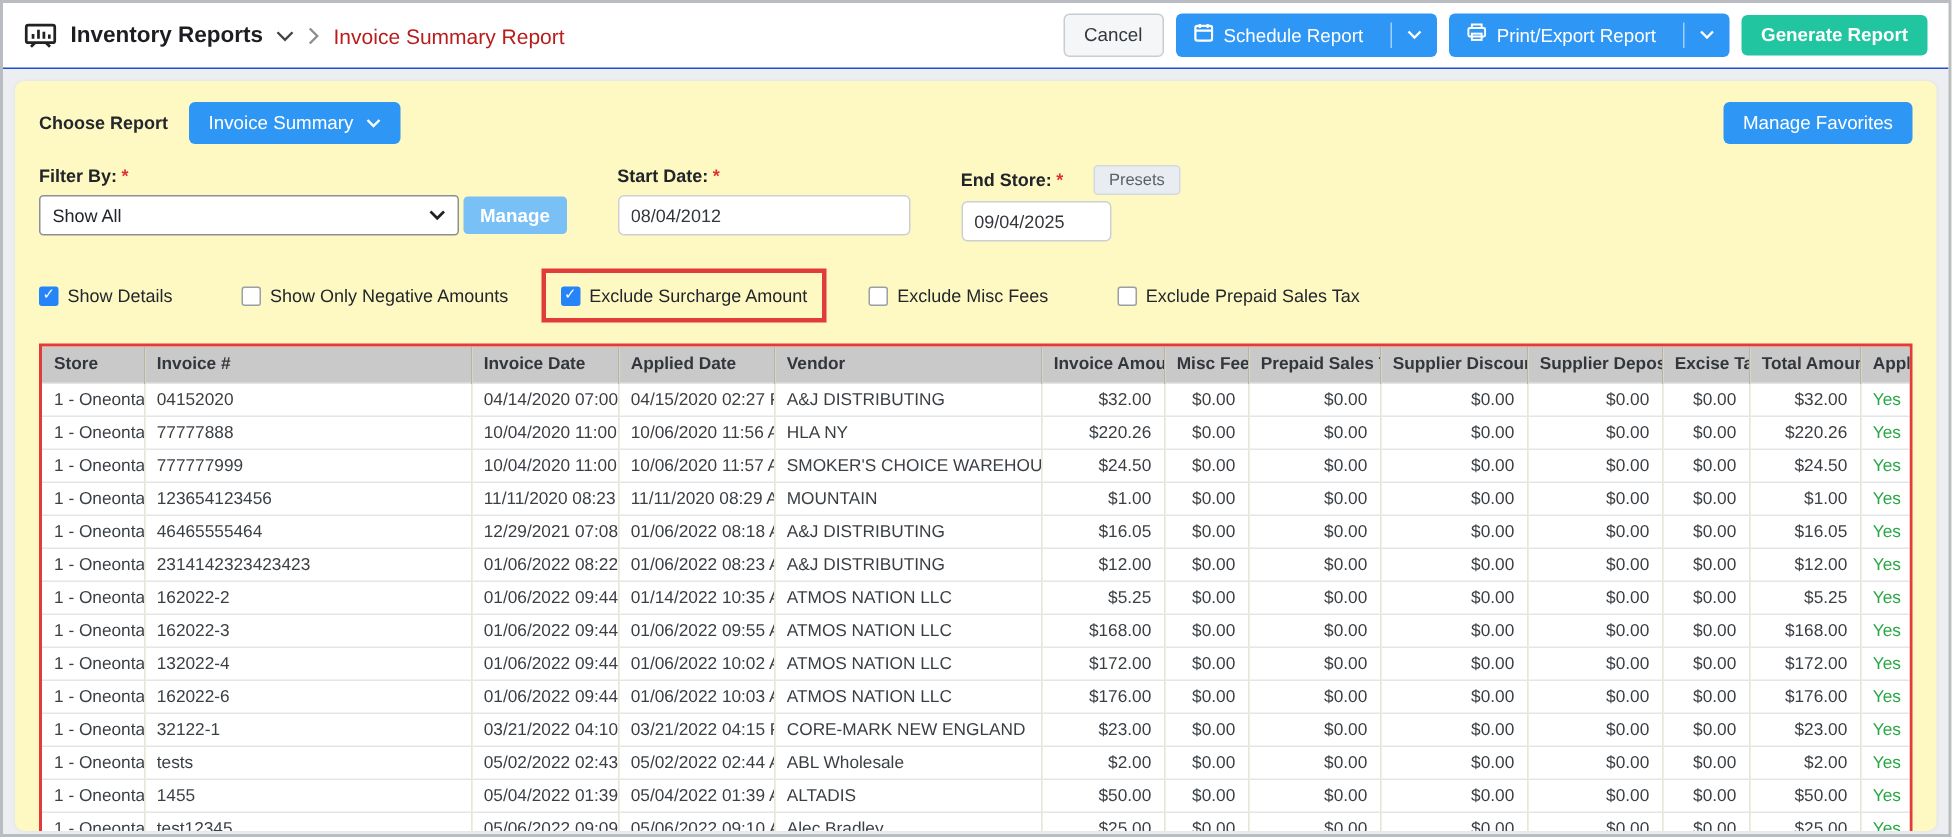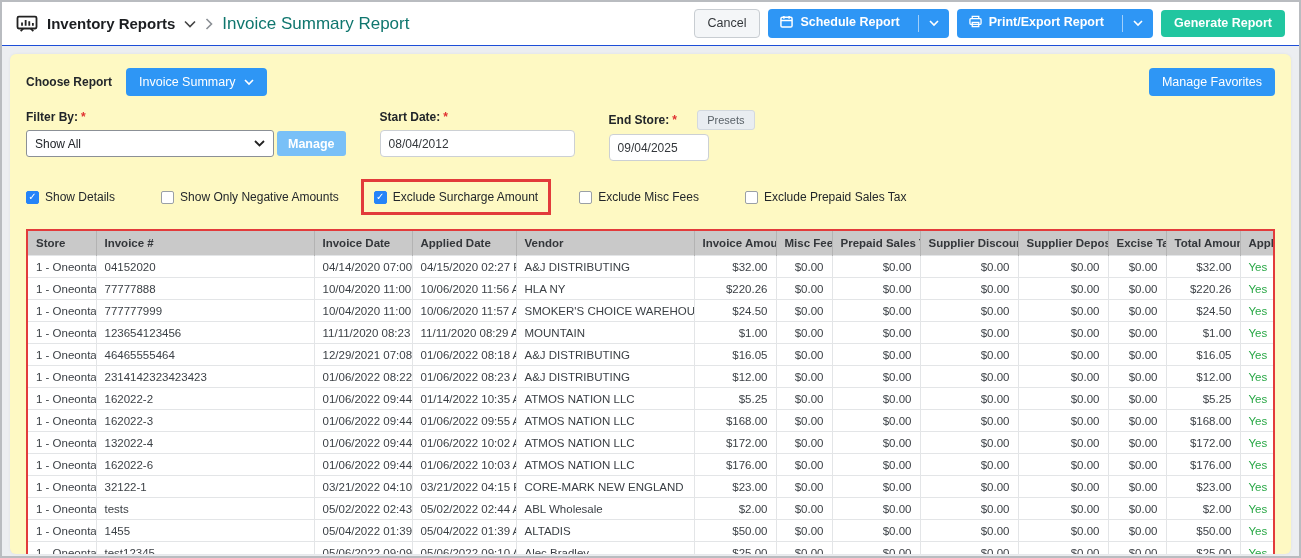--- a/index.html
+++ b/index.html
@@ -17,30 +17,30 @@
 
   
   .topbar{
     height:44px;background:#fff;border-bottom:1px solid #1d4ed8;
     display:flex;align-items:center;justify-content:space-between;padding:0 14px;
   }
   .tb-left{display:flex;align-items:center;gap:9px;}
   .app-icon svg{display:block;}
   .page-title{font-size:15px;font-weight:bold;color:#1c1e21;}
   .chev-dark svg,.crumb-sep svg{display:block;}
-  .crumb{font-size:17px;color:#0f766e;}
+  .crumb{font-size:14px;color:#b91c1c;}
   .tb-right{display:flex;align-items:center;gap:8px;}
   .btn{
     display:inline-flex;align-items:center;gap:7px;border:none;border-radius:4px;
     font-family:inherit;font-size:12.5px;padding:6px 13px;cursor:pointer;line-height:15px;
   }
   .btn-light{background:#f4f6f8;color:#33373b;border:1px solid #c8cdd2;}
   .btn-blue{background:var(--accent);color:#fff;padding:6px 0 6px 12px;}
   .btn-teal{background:var(--teal);color:#fff;font-weight:bold;}
-  .split-main{display:inline-flex;align-items:flex-start;gap:7px;padding-right:11px;font-weight:bold;}
+  .split-main{display:inline-flex;align-items:flex-end;gap:7px;padding-right:11px;}
   .split-caret{
     display:inline-flex;align-items:center;justify-content:center;
     border-left:1px solid rgba(255,255,255,.55);padding:2px 10px;align-self:stretch;
   }
 
   
   .panel{
     margin:8px;background:#fef9c3;border-radius:6px;
     height:calc(100% - 54px);padding:14px 16px 0;box-shadow:0 0 3px rgba(0,0,0,.06);
     overflow:hidden;
@@ -53,21 +53,21 @@
     font-family:inherit;font-size:12.5px;padding:7px 13px;display:inline-flex;align-items:center;gap:8px;cursor:pointer;
   }
   .btn-manage-fav{background:var(--accent);color:#fff;border:none;border-radius:4px;
     font-family:inherit;font-size:12.5px;padding:7px 13px;cursor:pointer;}
 
   .filter-row{display:flex;align-items:flex-start;gap:34px;}
   .fcol{display:flex;flex-direction:column;}
   .flabel{display:flex;align-items:flex-start;gap:3px;margin-bottom:6px;font-size:12px;font-weight:bold;}
   .star{color:#e03131;font-weight:bold;}
   .select{
-    width:248px;height:27px;border:1px solid #8b9096;border-radius:3px;background:#fff;
+    width:280px;height:27px;border:1px solid #8b9096;border-radius:3px;background:#fff;
     display:flex;align-items:center;justify-content:space-between;padding:0 8px;font-size:12px;cursor:pointer;
   }
   .filterby-line{display:flex;align-items:center;gap:3px;}
   .btn-manage{
     height:25px;background:var(--manage-blue);color:#fff;border:none;border-radius:3px;
     font-family:inherit;font-size:12.5px;font-weight:bold;padding:0 11px;cursor:pointer;
   }
   .dateinput{
     height:27px;border:1px solid #ccd0d4;border-radius:4px;padding:0 8px;font-family:inherit;
     font-size:12px;color:#33373b;outline:none;

